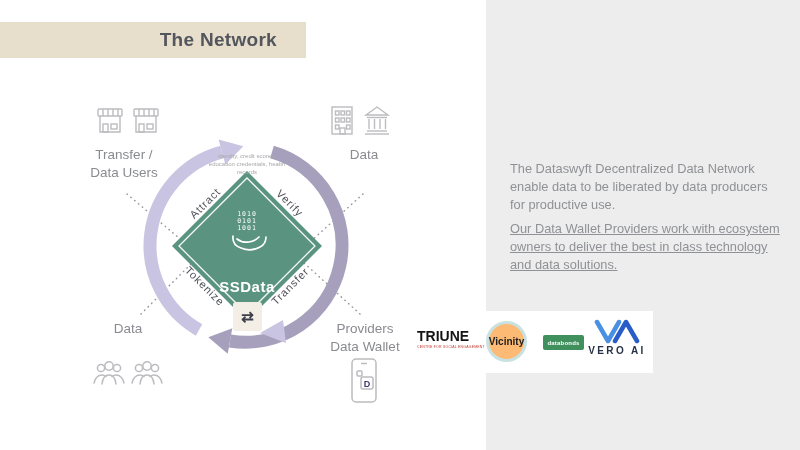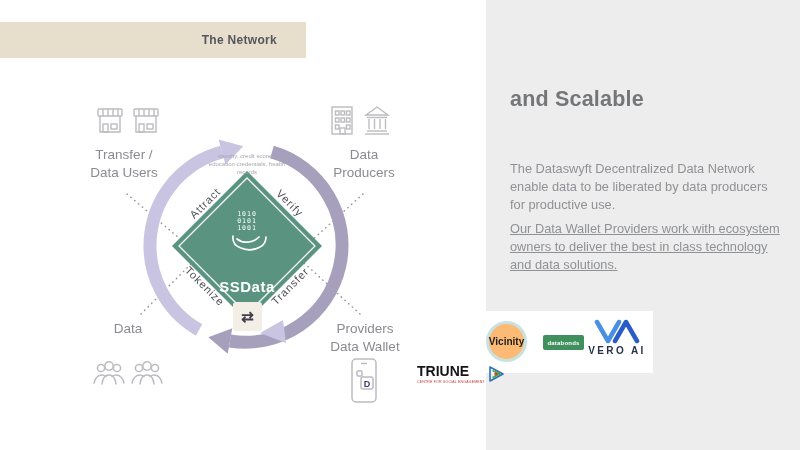--- a/index.html
+++ b/index.html
@@ -3,21 +3,21 @@
 <meta charset="utf-8">
 <style>
   html,body { margin:0; padding:0; }
   .slide {
     position:relative; width:800px; height:450px; background:#ffffff;
     overflow:hidden; font-family:"Liberation Sans", sans-serif;
   }
   .gray-panel { position:absolute; left:486px; top:0; width:314px; height:450px; background:#ededee; }
   .banner {
     position:absolute; left:0; top:22px; width:306px; height:36px; background:#e7dfcc;
-    color:#54565e; font-size:12px; font-weight:800; line-height:36px; text-align:right;
+    color:#54565e; font-size:19px; font-weight:800; line-height:36px; text-align:right;
     padding-right:29px; box-sizing:border-box; letter-spacing:0.3px;
   }
   .heading {
     position:absolute; left:510px; top:86px; width:280px;
     font-size:21.5px; font-weight:700; color:#747678; line-height:1.22; letter-spacing:0.2px;
   }
   .para { position:absolute; left:510px; width:275px; font-size:12.8px; color:#8f9194; line-height:1.4; }
   #p1 { top:160px; }
   #p2 { top:220px;text-decoration:underline; }
   .node-label { position:absolute; text-align:center; font-size:13.5px; color:#8a8b90; line-height:1.32; }
@@ -37,21 +37,21 @@
   .note {
     position:absolute; left:207px; top:152px; width:80px; text-align:center;
     font-size:6px; color:#a8a8ac; line-height:1.35;
   }
   .exchange {
     position:absolute; left:233px; top:302px; width:29px; height:29px; background:#f3efe6;
     border-radius:3px; display:flex; align-items:center; justify-content:center;
     font-size:15px; color:#3f3f4a; font-weight:bold;
   }
   .white-strip { position:absolute; left:486px; top:311px; width:167px; height:62px; background:#ffffff; }
-  #logo-triune { position:absolute; left:417px; top:329px; display:flex; align-items:flex-start;margin-top:35px; }
+  #logo-triune { position:absolute; left:417px; top:329px; display:flex; align-items:flex-start; }
   .triune-name { font-size:14px; font-weight:800; color:#141414; letter-spacing:0; line-height:1; font-family:"Liberation Sans", sans-serif; }
   .triune-tag  { font-size:3.5px; color:#c23b2e; margin-top:2px; letter-spacing:0.2px; white-space:nowrap; }
   #logo-vicinity {
     position:absolute; left:486px; top:321px; width:41px; height:41px; border-radius:50%;
     border:3px solid #c9e2e1; background:#fdba74; box-sizing:border-box;
     display:flex; align-items:center; justify-content:center;
     font-size:10px; font-weight:700; color:#1c1c1c;
   }
   #logo-databonds {
     position:absolute; left:543px; top:335px; width:41px; height:15px; background:#40905e;
@@ -188,21 +188,20 @@
     </g>
     <text x="18" y="29.5" text-anchor="middle" font-size="9" font-weight="bold" fill="#3b3a6e" font-family="Liberation Sans, sans-serif">D</text>
   </svg>
 
   <div class="node-label" id="label-merchants">
     <div>Transfer /</div>
     <div>Data Users</div>
   </div>
   <div class="node-label" id="label-producers">
     <div>Data</div>
-    <div>Producers</div>
   </div>
   <div class="node-label" id="label-subjects">
     <div>Data</div>
   </div>
   <div class="node-label" id="label-wallet">
     <div>Providers</div>
     <div>Data Wallet</div>
   </div>
 
   <div class="edge-label" id="flow-attract">Attract</div>
@@ -210,21 +209,20 @@
   <div class="edge-label" id="flow-tokenize">Tokenize</div>
   <div class="edge-label" id="flow-transfer">Transfer</div>
 
   <div class="note">identity, credit scores, education credentials, health records</div>
 
   <div class="exchange">
     <span>⇄</span>
   </div>
 
   <div class="heading">
-    <div>and Scalable</div>
   </div>
   <div class="para" id="p1">The Dataswyft Decentralized Data Network enable data to be liberated by data producers for productive use.</div>
   <div class="para" id="p2">Our Data Wallet Providers work with ecosystem owners to deliver the best in class technology and data solutions.</div>
 
   <div class="white-strip"></div>
 
   <div id="logo-triune">
     <div>
       <div class="triune-name">TRIUNE</div>
       <div class="triune-tag">CENTRE FOR SOCIAL ENGAGEMENT</div>

